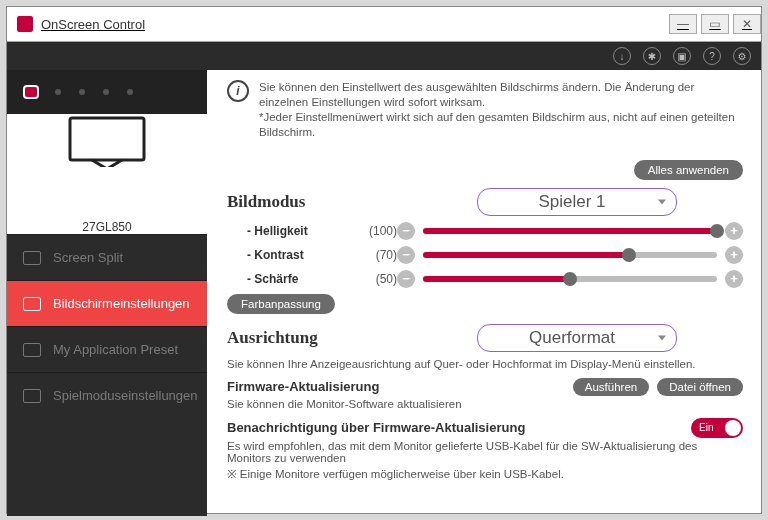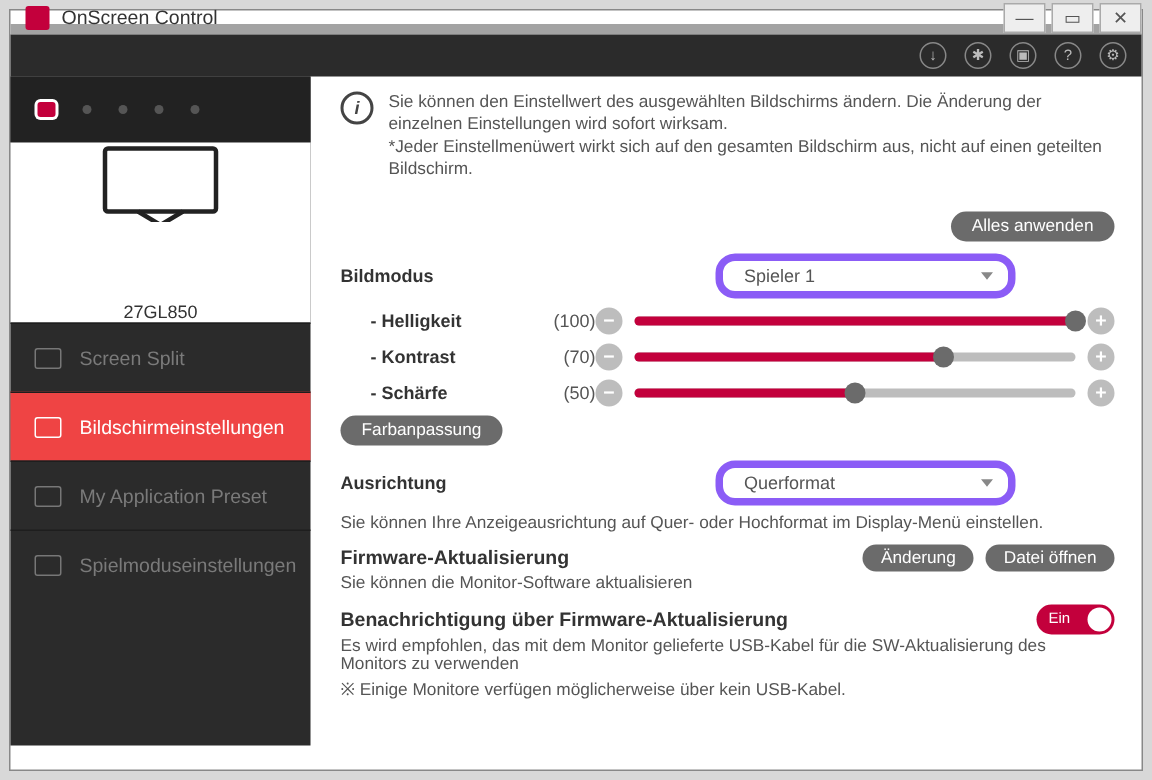--- a/index.html
+++ b/index.html
@@ -1,18 +1,18 @@
 <!DOCTYPE html>
 <html><head>
 <meta charset="utf-8">
 <style>
 * { box-sizing: border-box; margin: 0; padding: 0; font-family: "Segoe UI", Arial, sans-serif; }
 body { background: #d8d8d8; padding: 6px; }
 .window { width: 756px; height: 508px; background: #fff; border: 1px solid #888; position: relative; }
-.titlebar { height: 16px; display: flex; align-items: center; padding: 0 0 0 10px; border-bottom: 7px solid #a3a3a3; }
+.titlebar { height: 35px; display: flex; align-items: center; padding: 0 0 0 10px; border-bottom: 1px solid #a3a3a3; text-decoration: underline; }
 .titlebar .icon { width: 16px; height: 16px; background: #c3003c; border-radius: 2px; margin-right: 8px; }
 .titlebar .title { font-size: 13px; color: #333; flex: 1; }
 .titlebar .winbtn { width: 28px; height: 20px; border: 1px solid #aaa; background: #eee; margin-left: 4px; display: flex; align-items: center; justify-content: center; font-size: 12px; color: #555; cursor: pointer; }
 .toolbar { height: 28px; background: #2b2b2b; display: flex; justify-content: flex-end; align-items: center; padding-right: 10px; gap: 12px; }
 .toolbar .tico { width: 18px; height: 18px; border: 1px solid #888; border-radius: 50%; display: flex; align-items: center; justify-content: center; color: #bbb; font-size: 10px; cursor: pointer; }
 .body { display: flex; height: calc(100% - 60px); }
 .sidebar { width: 200px; background: #2b2b2b; display: flex; flex-direction: column; }
 .monitor-strip { height: 44px; display: flex; align-items: center; gap: 18px; padding-left: 18px; background:#222;}
 .mdot { width: 6px; height: 6px; background: #555; border-radius: 50%; }
 .mdot.active { background: #c3003c; box-shadow:0 0 0 2px #fff; border-radius:2px; width:12px; height:10px;}
@@ -24,22 +24,22 @@
 .navitem.active { background:#ef4444; color:#fff; }
 .navitem.active .nico { border-color:#fff; }
 .content { flex:1; padding: 10px 18px 10px 20px; overflow:hidden; font-size:12px; color:#333; }
 .info-row { display:flex; gap:10px; align-items:flex-start; margin-bottom:6px;}
 .info-icon { min-width:22px; height:22px; border:2px solid #444; border-radius:50%; display:flex; align-items:center; justify-content:center; font-weight:bold; font-size:12px; color:#444; font-style:italic;}
 .info-text { font-size:11.5px; color:#555; line-height:1.3; }
 .apply-row { display:flex; justify-content:flex-end; margin:20px 0 8px; }
 .pill-btn { background:#6b6b6b; color:#fff; border-radius:13px; padding:4px 14px; font-size:11.5px; cursor:pointer; border:none;}
 .pill-btn.small{padding:3px 12px;}
 .section-row { display:flex; align-items:center; margin-bottom:6px; }
-.section-row .label { width:250px; font-weight:bold; font-size:12px; }
-.dropdown { flex:1; max-width:200px; border:5px solid #8b5cf6; border-radius:13px; padding:3px 24px 3px 14px; font-size:12px; color:#555; position:relative; cursor:pointer; text-align:left; }
+.section-row .label { width:250px; font-weight:bold; font-size:17px;font-family:Liberation Serif, serif; }
+.dropdown { flex:1; max-width:200px; border:1px solid #8b5cf6; border-radius:13px; padding:3px 24px 3px 14px; font-size:17px; color:#555; position:relative; cursor:pointer; text-align:center; }
 .dropdown::after { content:""; position:absolute; right:10px; top:50%; transform:translateY(-50%); border-left:4px solid transparent; border-right:4px solid transparent; border-top:5px solid #888; }
 .slider-row { display:flex; align-items:center; margin:4px 0 6px 0; padding-left:20px; }
 .slider-row .slabel { width:110px; font-size:12px; font-weight:bold; }
 .slider-row .sval { width:40px; text-align:right; font-size:12px; color:#555; padding-right:0;}
 .stepbtn { width:18px; height:18px; border-radius:50%; background:#bdbdbd; color:#fff; display:flex; align-items:center; justify-content:center; font-size:13px; cursor:pointer; font-weight:bold; line-height:1;}
 .track { flex:1; height:6px; background:#bdbdbd; border-radius:3px; margin:0 8px; position:relative; }
 .fill { position:absolute; left:0; top:0; bottom:0; background:#c3003c; border-radius:3px; }
 .thumb { position:absolute; top:50%; width:14px; height:14px; background:#6b6b6b; border-radius:50%; transform:translate(-50%,-50%); }
 .right-row { display:flex; justify-content:flex-start; margin:6px 0 10px;}
 .subtext { font-size:11.5px; color:#555; margin:2px 0 8px; }
@@ -161,21 +161,21 @@
       <div class="section-row">
         <div class="label">Ausrichtung</div>
         <div class="dropdown">
           <span>Querformat</span>
         </div>
       </div>
       <div class="subtext">Sie können Ihre Anzeigeausrichtung auf Quer- oder Hochformat im Display-Menü einstellen.</div>
 
       <div class="fw-row">
         <div class="label">Firmware-Aktualisierung</div>
-        <button class="pill-btn small">Änderung</button>
+        <button class="pill-btn small">Ausführen</button>
         <button class="pill-btn small">Datei öffnen</button>
       </div>
       <div class="subtext">Sie können die Monitor-Software aktualisieren</div>
 
       <div class="fw-row">
         <div class="label">Benachrichtigung über Firmware-Aktualisierung</div>
         <div class="toggle">
           <span class="tlabel">Ein</span>
           <div class="tknob"></div>
         </div>

